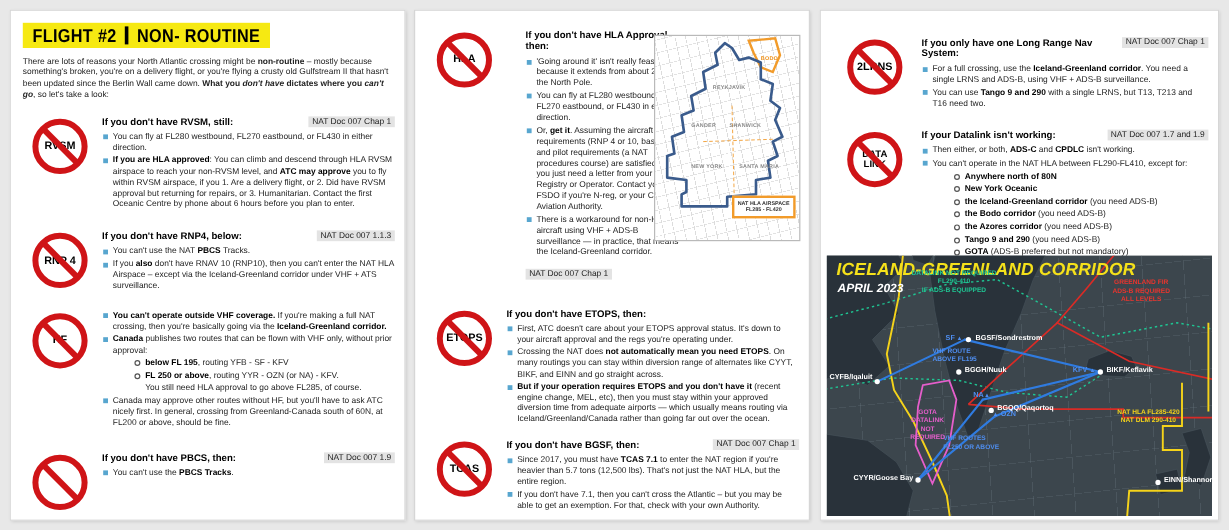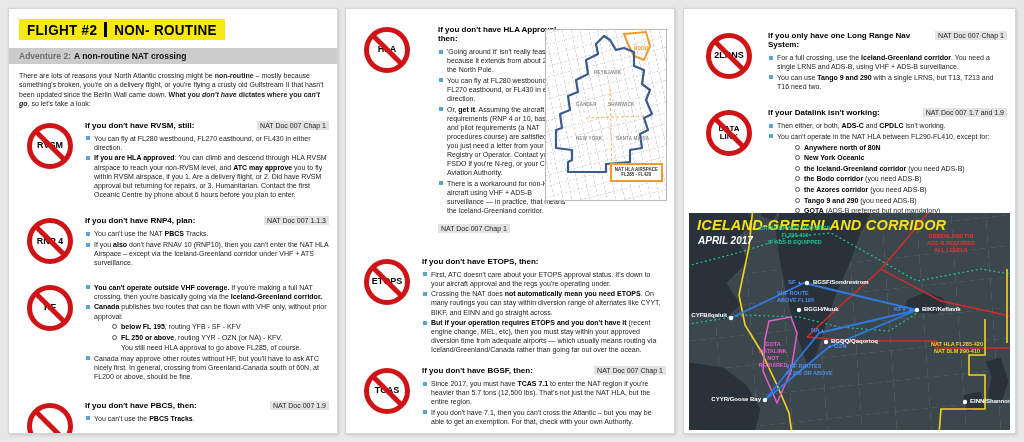--- a/index.html
+++ b/index.html
@@ -79,23 +79,20 @@
 <body>
 
 <div id="canvas">
 
   <div class="card" id="card1">
     <div class="flight-badge">
       <span class="b1">FLIGHT #2</span>
       <span class="bdiv"></span>
       <span class="b2">NON- ROUTINE</span>
     </div>
-    <div class="subheader">
-      <span class="adv">Adventure 2:</span><span class="advt">A non-routine NAT crossing</span>
-    </div>
     <div class="intro">There are lots of reasons your North Atlantic crossing might be <b>non-routine</b> – mostly because something's broken, you're on a delivery flight, or you're flying a crusty old Gulfstream II that hasn't been updated since the Berlin Wall came down. <b>What you <i>don't have</i> dictates where you <i>can't go</i></b>, so let's take a look:</div>
 
     <div class="section" id="sec-rvsm">
       <div class="icon-col">
           <div class="no-icon">
             <span class="no-label">RVSM</span>
           </div>
         </div>
       <div class="text-col">
         <div class="sec-head">
@@ -116,21 +113,21 @@
     </div>
 
     <div class="section" id="sec-rnp4">
       <div class="icon-col">
           <div class="no-icon">
             <span class="no-label">RNP 4</span>
           </div>
         </div>
       <div class="text-col">
         <div class="sec-head">
-          <span class="sec-title">If you don't have RNP4, plan:</span>
+          <span class="sec-title">If you don't have RNP4, below:</span>
           <span class="sec-ref">NAT Doc 007 1.1.3</span>
         </div>
         <div>
             <div class="bullet">
               <span class="bm"></span>
               <span class="bt">You can't use the NAT <b>PBCS</b> Tracks.</span>
             </div>
             <div class="bullet">
               <span class="bm"></span>
               <span class="bt">If you <b>also</b> don't have RNAV 10 (RNP10), then you can't enter the NAT HLA Airspace – except via the Iceland-Greenland corridor under VHF + ATS surveillance.</span>
@@ -422,21 +419,21 @@
           <circle cx="118" cy="70" r="2.2"></circle>
           <circle cx="110" cy="97" r="2.2"></circle>
           <circle cx="137" cy="129" r="2.2"></circle>
           <circle cx="228" cy="97" r="2.2"></circle>
           <circle cx="76" cy="187" r="2.2"></circle>
           <circle cx="276" cy="189" r="2.2"></circle>
         </g>
       </svg>
 
       <span class="map-title">ICELAND-GREENLAND CORRIDOR</span>
-      <span class="map-subtitle">APRIL 2017</span>
+      <span class="map-subtitle">APRIL 2023</span>
 
       <span class="apt" style="left:2px;top:99px;width:36px;text-align:right;">CYFB/Iqaluit</span>
       <span class="apt" style="left:124px;top:66px;">BGSF/Sondrestrom</span>
       <span class="apt" style="left:115px;top:93px;">BGGH/Nuuk</span>
       <span class="apt" style="left:142px;top:125px;">BGQQ/Qaqortoq</span>
       <span class="apt" style="left:233px;top:93px;">BIKF/Keflavik</span>
       <span class="apt" style="left:16px;top:183px;width:56px;text-align:right;">CYYR/Goose Bay</span>
       <span class="apt" style="left:281px;top:185px;">EINN/Shannon</span>
 
       <span class="wp" style="left:99px;top:66px;">SF</span>

